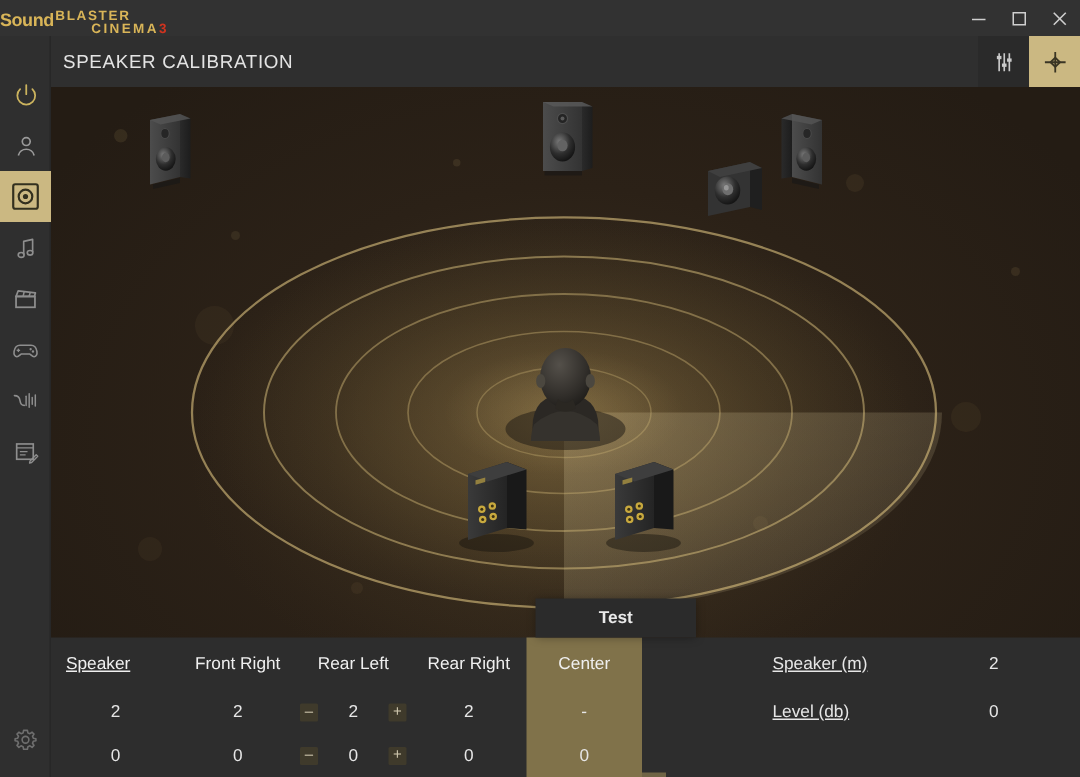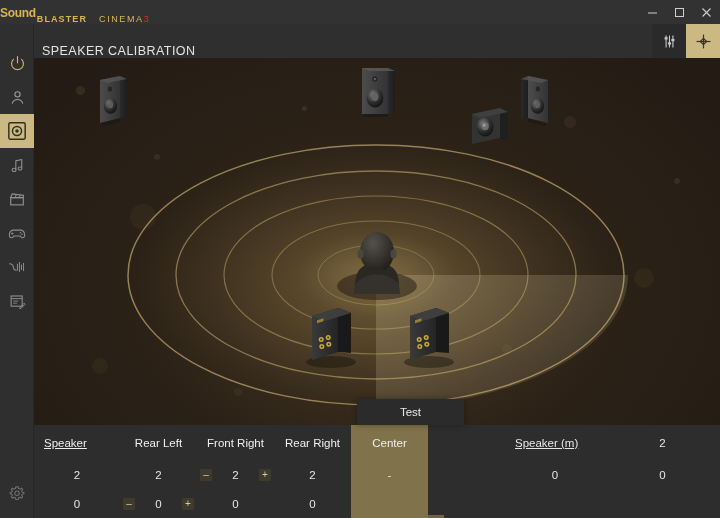--- a/index.html
+++ b/index.html
@@ -15,23 +15,23 @@
   
   .titlebar{
     position:absolute; top:0; left:0; width:720px; height:24px;
     background:#323232; display:flex; align-items:center;
   }
   .logo{ display:flex; align-items:flex-end; padding-left:0; height:24px; }
   .logo-sound{
     font-size:12px; font-weight:bold; color:#d9b558; letter-spacing:-0.3px;
     line-height:22px; font-family:"Liberation Sans", sans-serif;
   }
-  .logo-stack{ display:flex; flex-direction:row; line-height:9px; padding-top:3px; margin-left:1px;}
+  .logo-stack{ display:flex; flex-direction:column; line-height:9px; padding-top:3px; margin-left:1px;}
   .logo-blaster{ font-size:9px; font-weight:bold; color:#d9b558; letter-spacing:1.1px; font-family:"Liberation Sans", sans-serif;}
-  .logo-cinema{ font-size:9px; font-weight:normal; color:#d9b558; letter-spacing:1.6px; font-family:"Liberation Sans", sans-serif; margin-left:12px;}
+  .logo-cinema{ font-size:9px; font-weight:bold; color:#d9b558; letter-spacing:1.6px; font-family:"Liberation Sans", sans-serif; margin-left:24px;}
   .logo-cinema .num{ color:#d0331f; letter-spacing:0; }
 
   .wincontrols{ margin-left:auto; display:flex; height:24px; }
   .wincontrols div{
     width:27px; height:24px; display:flex; align-items:center; justify-content:center;
     color:#cfcfcf; font-size:11px; cursor:default;
   }
 
   
   .sidebar{
@@ -43,39 +43,40 @@
     cursor:default; position:relative;
   }
   .side-item svg{ display:block; }
   .side-item.first{ margin-top:22px; }
   .side-item.active{ background:#cbb882; }
   .side-item.gear{ position:absolute; bottom:8px; left:0; }
 
   
   .header{
     position:absolute; top:24px; left:34px; width:686px; height:34px;
-    background:#2f2f2f; display:flex; align-items:flex-end;
+    background:#2f2f2f; display:flex; align-items:center;
   }
   .header-title{
     font-size:12.5px; color:#e4e4e4; letter-spacing:0.45px; padding-left:8px; white-space:nowrap;
   }
   .header-actions{ margin-left:auto; display:flex; height:34px; }
   .hdr-btn{
     width:34px; height:34px; display:flex; align-items:center; justify-content:center;
     background:#2a2a2a; cursor:default;
   }
   .hdr-btn.active{ background:#cbb882; }
 
   
   .stage{
     position:absolute; top:58px; left:34px; width:686px; height:445px;
     background:
       radial-gradient(ellipse 340px 230px at 49% 56%, rgba(196,160,86,0.17) 0%, rgba(120,95,48,0.07) 45%, rgba(0,0,0,0) 72%),
       radial-gradient(ellipse 420px 300px at 50% 52%, #3a2f20 0%, #2b2117 55%, #241c14 100%);
     overflow:hidden;
+    font-weight:bold;
   }
   .bokeh{ position:absolute; border-radius:50%; pointer-events:none; }
 
   .scene{ position:absolute; left:0; top:0; width:686px; height:367px; }
 
   
   .table{
     position:absolute; top:425px; left:34px; width:686px; height:93px;
     background:#2d2d2d;
   }
@@ -434,39 +435,40 @@
     </div>
   </div>
 
   <div class="table">
     <div class="highlight-col" style="left:317px;"></div>
     <div class="sb-track"></div>
 
     <div class="tbl-grid">
 
       <div class="cell head lbl">Speaker</div>
+      <div class="cell head">Front Right</div>
       <div class="cell head">Rear Left</div>
-      <div class="cell head">Front Right</div>
       <div class="cell head">Rear Right</div>
       <div class="cell head">Center</div>
       <div class="cell head"></div>
 
       <div class="cell lbl">Speaker (m)</div>
       <div class="cell">2</div>
       <div class="cell">2</div>
       <div class="cell">2</div>
       <div class="cell">
         <span class="stepper minus">–</span>
         <span>2</span>
         <span class="stepper plus">+</span>
       </div>
       <div class="cell">2</div>
       <div class="cell">-</div>
       <div class="cell"></div>
 
+      <div class="cell lbl">Level (db)</div>
       <div class="cell">0</div>
       <div class="cell">0</div>
       <div class="cell">0</div>
       <div class="cell">
         <span class="stepper minus">–</span>
         <span>0</span>
         <span class="stepper plus">+</span>
       </div>
       <div class="cell">0</div>
       <div class="cell">0</div>

